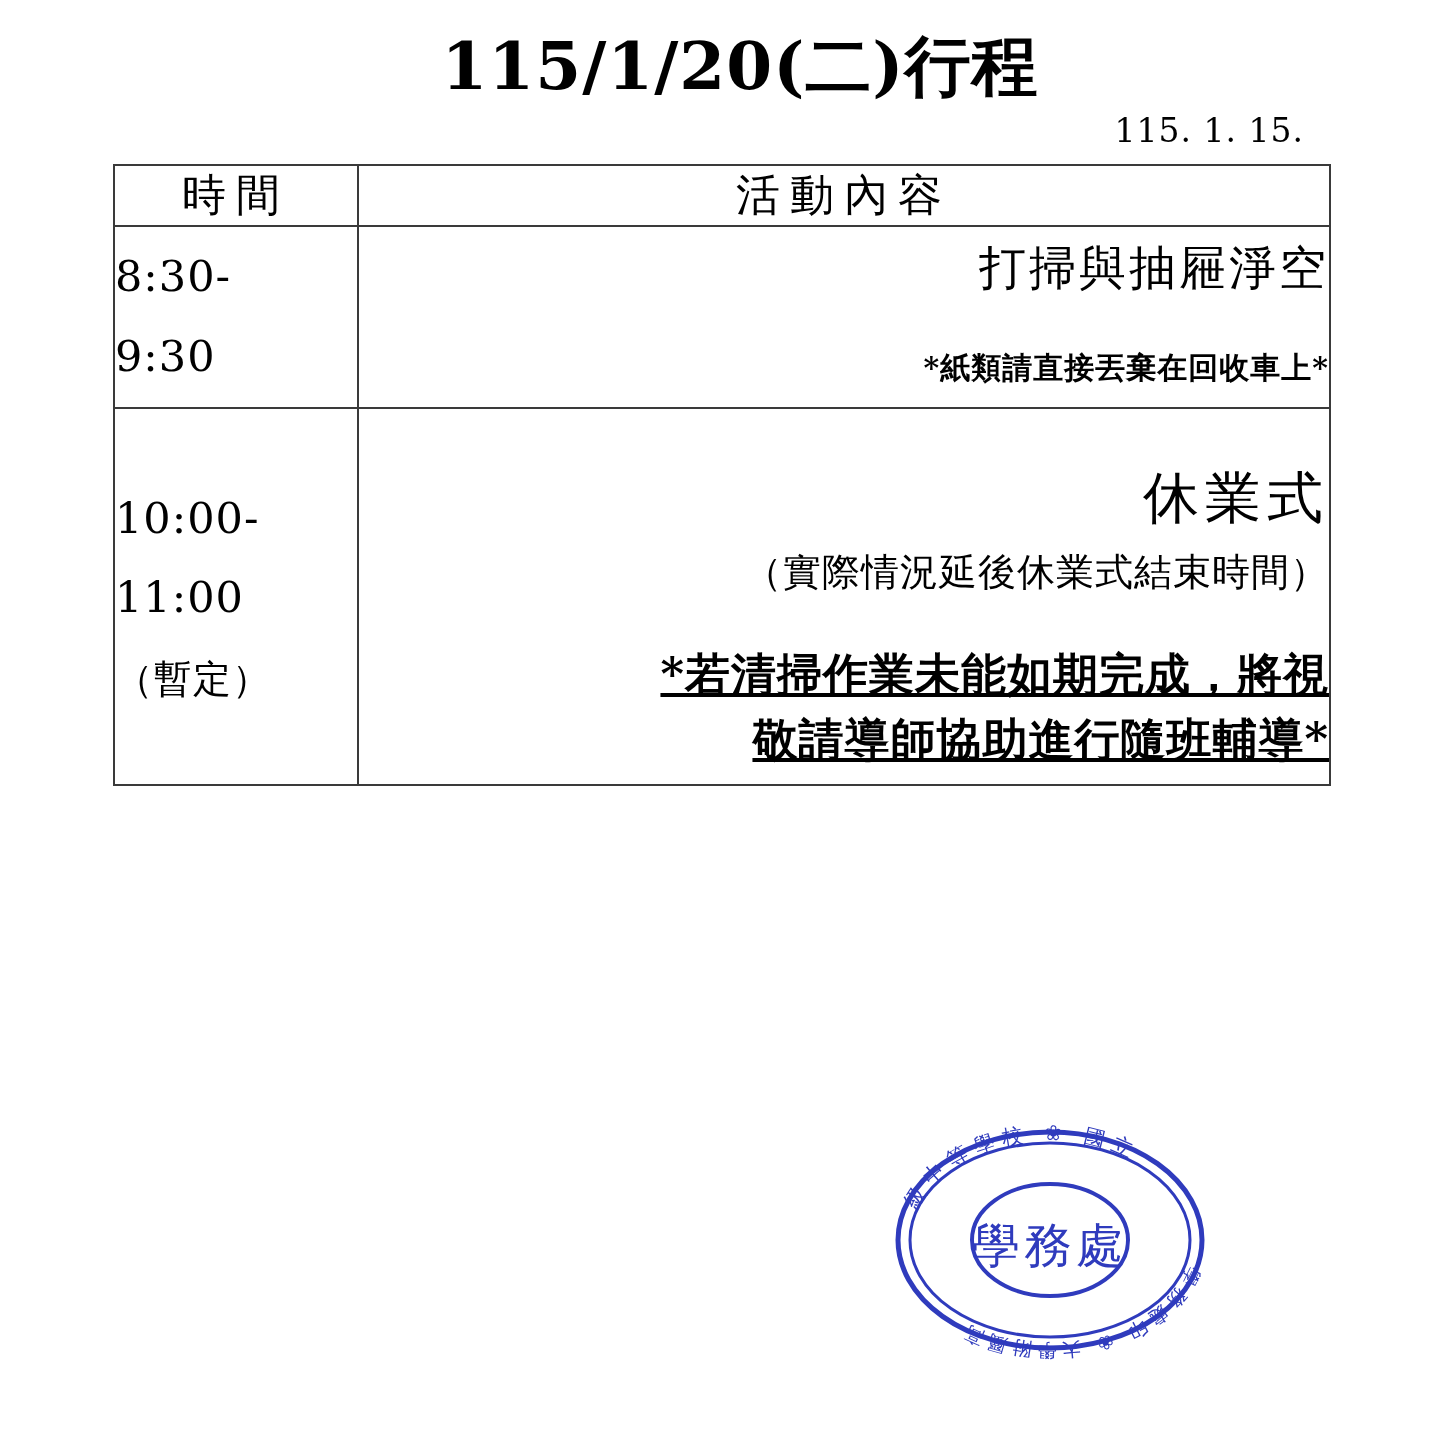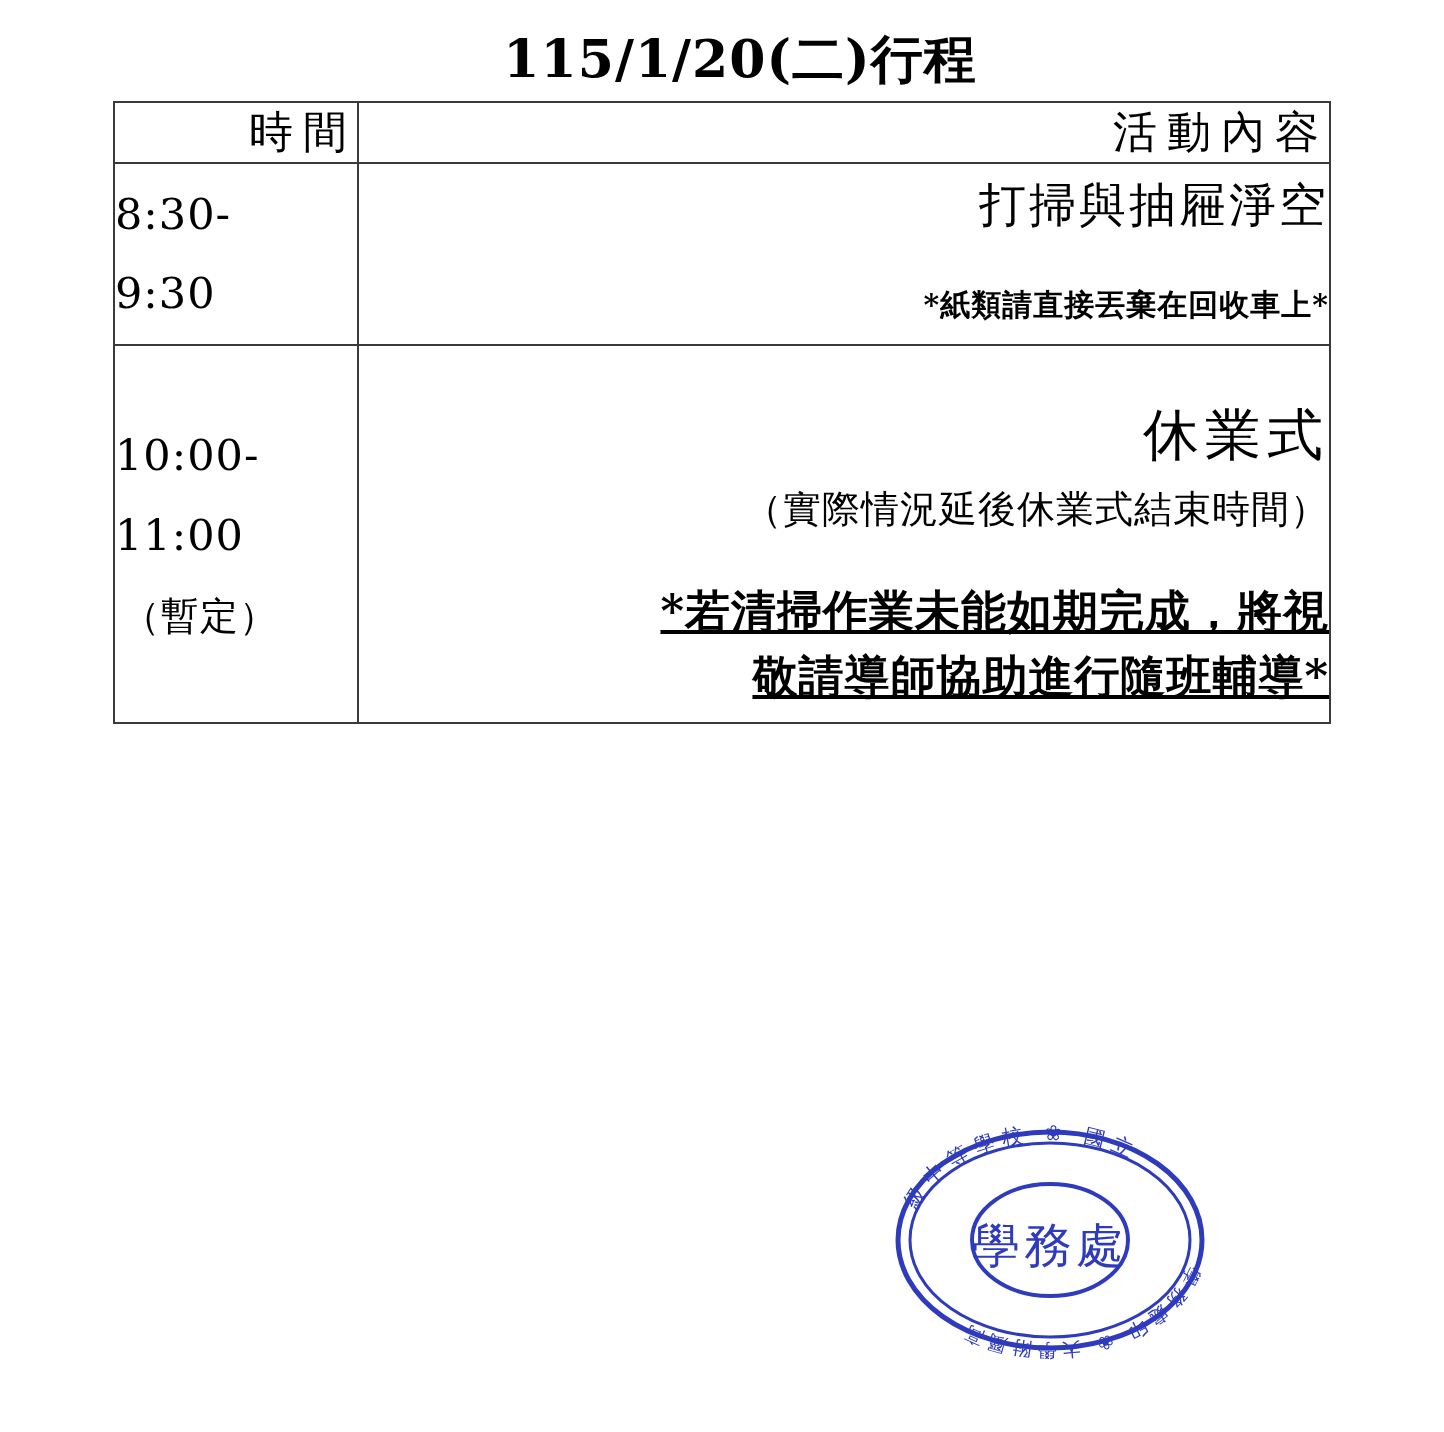--- a/index.html
+++ b/index.html
@@ -17,21 +17,21 @@
   }
 
   .page {
     position: relative;
     width: 1444px;
     height: 1432px;
   }
 
   .doc-title {
     text-align: center;
-    font-size: 52px;
+    font-size: 66px;
     font-weight: bold;
     letter-spacing: 1px;
     margin: 30px 0 0 0;
     line-height: 1.1;
     font-family: "DejaVu Serif", "Liberation Serif", serif;
     padding-left: 36px;
   }
 
   .doc-date {
     text-align: right;
@@ -49,38 +49,37 @@
   }
   table.schedule td {
     border: 2px solid #3a3a3a;
     vertical-align: middle;
     padding: 0;
   }
   .col-time { width: 244px; }
   .col-content { width: 972px; }
 
   .th-cell {
-    text-align: right;
+    text-align: center;
     font-size: 44px;
     letter-spacing: 10px;
     padding: 22px 0 22px 10px;
     font-family: "DejaVu Serif", "Liberation Serif", serif;
   }
 
   .time-cell {
     font-size: 43px;
     line-height: 1.85;
     padding: 18px 4px;
     letter-spacing: 1px;
   }
   .time-cell .sub {
     font-size: 38px;
     display: block;
     margin-top: 6px;
-    margin-left: 7px;
   }
 
   .content-cell {
     text-align: right;
     padding: 22px 24px 30px 24px;
   }
 
   .row1-main {
     font-size: 47px;
     letter-spacing: 3px;
@@ -123,20 +122,21 @@
     height: 240px;
   }
 </style>
 </head>
 <body>
 
 <div class="page">
 
   <h1 class="doc-title">115/1/20(二)行程</h1>
 
+  <div class="doc-date">115. 1. 15.</div>
 
   <table class="schedule">
     <colgroup>
       <col class="col-time">
       <col class="col-content">
     </colgroup>
     <tbody>
       <tr>
         <td class="th-cell">時間</td>
         <td class="th-cell">活動內容</td>

